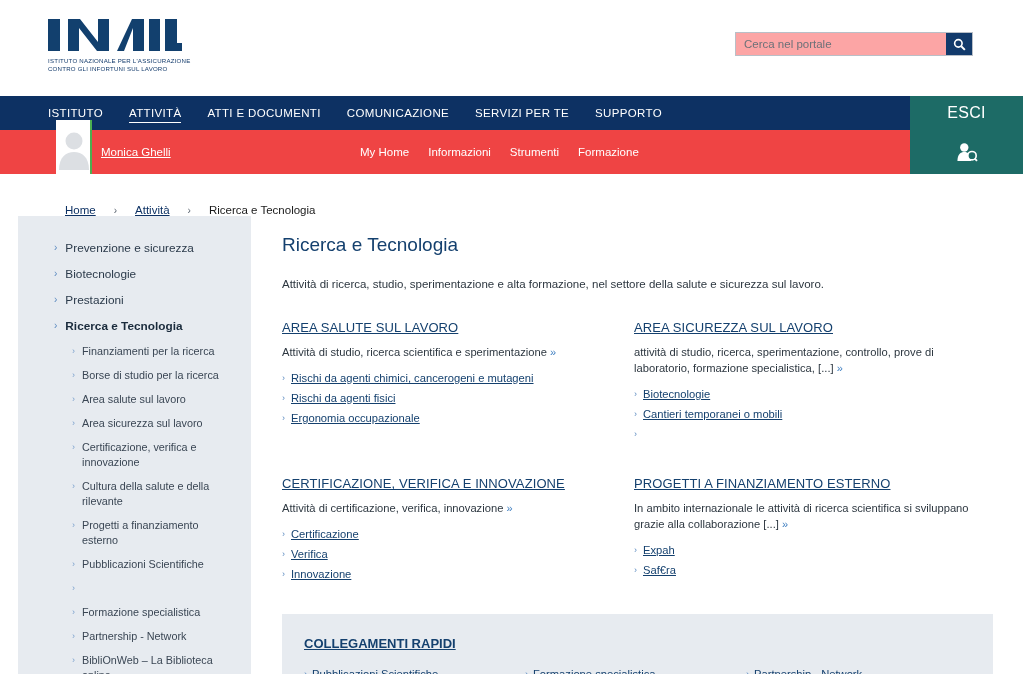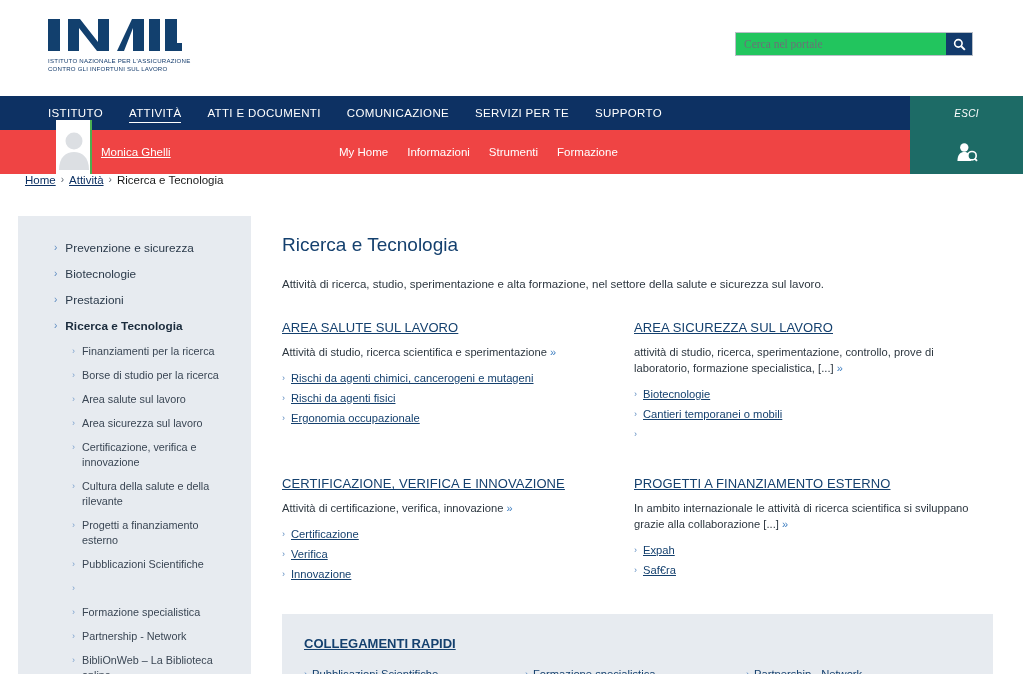--- a/index.html
+++ b/index.html
@@ -40,22 +40,22 @@
     height: 24px;
     border: 1px solid #b9bfc7;
   }
   .search-input {
     width: 210px;
     border: none;
     outline: none;
     padding: 0 8px;
     font-size: 11.5px;
     color: #555b62;
-    font-family: Liberation Serif, serif;
-    background: #22c55e;
+    font-family: Liberation Sans, sans-serif;
+    background: #fca5a5;
   }
   .search-input::placeholder { color: #6b7178; opacity: 1; }
   .search-btn {
     width: 26px;
     background: #123a6b;
     border: none;
     display: flex;
     align-items: center;
     justify-content: center;
     cursor: pointer;
@@ -98,24 +98,23 @@
     right: 0; top: 0;
     width: 113px;
     height: 34px;
     background: #1d6b66;
     display: flex;
     align-items: center;
     justify-content: center;
   }
   .esci-label {
     color: #ffffff;
-    font-size: 10px;
+    font-size: 16px;
     letter-spacing: .35px;
     cursor: pointer;
-    font-style: italic;
   }
 
   
   .userbar {
     position: relative;
     height: 44px;
     background: #ef4444;
     display: flex;
     align-items: center;
   }
@@ -131,21 +130,21 @@
   .user-name {
     position: absolute;
     left: 101px;
     color: #ffffff;
     font-size: 11.5px;
     text-decoration: underline;
     cursor: pointer;
   }
   .userlinks {
     position: absolute;
-    left: 339px;
+    left: 360px;
     display: flex;
     gap: 19px;
     align-items: center;
   }
   .userlink {
     color: #ffffff;
     font-size: 11.5px;
     cursor: pointer;
     white-space: nowrap;
   }
@@ -156,23 +155,23 @@
     background: #1d6b66;
     display: flex;
     align-items: center;
     justify-content: center;
   }
 
   
   .breadcrumb {
     height: 42px;
     display: flex;
-    align-items: flex-start;
-    padding-left: 25px;
-    gap: 5px;
+    align-items: flex-end;
+    padding-left: 65px;
+    gap: 18px;
     font-size: 11.5px;
     background: #fff;
   }
   .bc-link {
     color: #0d3163;
     text-decoration: underline;
     cursor: pointer;
   }
   .bc-sep { color: #5a6470; font-size: 10px; }
   .bc-current { color: #1a1a1a; }

